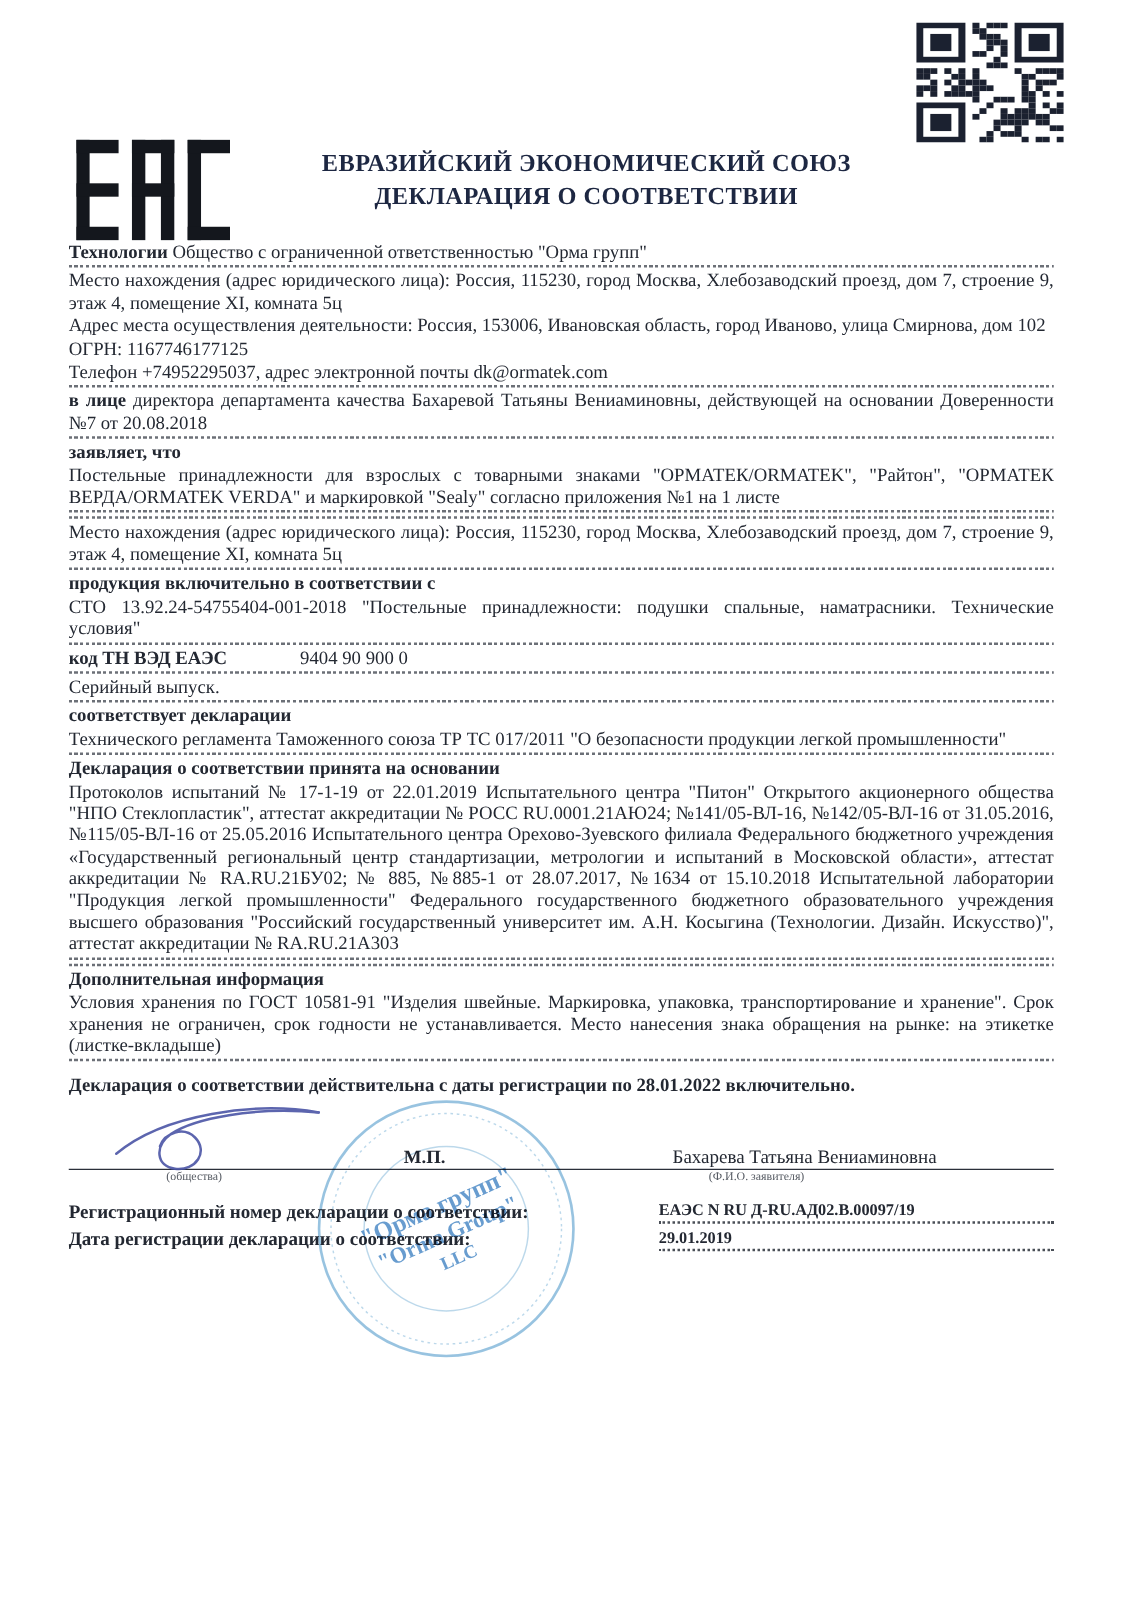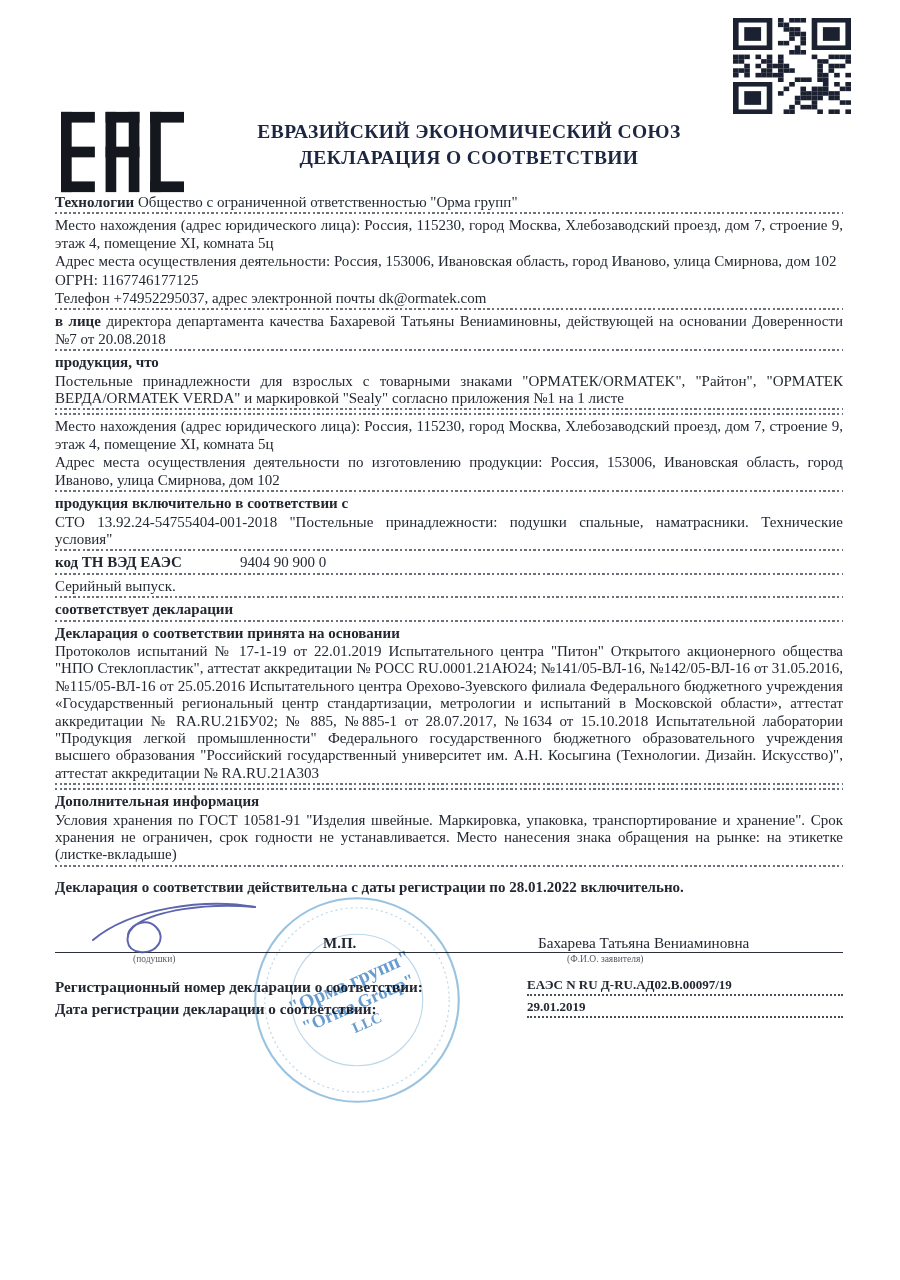--- a/index.html
+++ b/index.html
@@ -215,41 +215,41 @@
 
     <p class="row j">Место нахождения (адрес юридического лица): Россия, 115230, город Москва, Хлебозаводский проезд, дом 7, строение 9, этаж 4, помещение XI, комната 5ц</p>
     <p class="row j">Адрес места осуществления деятельности: Россия, 153006, Ивановская область, город Иваново, улица Смирнова, дом 102</p>
     <p class="row">ОГРН: 1167746177125</p>
     <p class="row">Телефон +74952295037, адрес электронной почты dk@ormatek.com</p>
     <div class="dot"></div>
 
     <p class="row j"><b>в лице</b> <span>директора департамента качества Бахаревой Татьяны Вениаминовны, действующей на основании Доверенности №7 от 20.08.2018</span></p>
     <div class="dot"></div>
 
-    <p class="row hd">продукция, что</p>
+    <p class="row hd">заявляет, что</p>
     <p class="row j">Постельные принадлежности для взрослых с товарными знаками "ОРМАТЕК/ORMATEK", "Райтон", "ОРМАТЕК ВЕРДА/ORMATEK VERDA" и маркировкой "Sealy" согласно приложения №1 на 1 листе</p>
     <div class="dot"></div>
 
     <div class="dot"></div>
 
     <p class="row j">Место нахождения (адрес юридического лица): Россия, 115230, город Москва, Хлебозаводский проезд, дом 7, строение 9, этаж 4, помещение XI, комната 5ц</p>
-    <p class="row j">Адрес места осуществления деятельности по изготовлению продукции: Россия, 153006, Ивановская область, город Иваново, улица Смирнова, дом 102</p>
     <div class="dot"></div>
 
     <p class="row hd">продукция включительно в соответствии с</p>
     <p class="row j">СТО 13.92.24-54755404-001-2018 "Постельные принадлежности: подушки спальные, наматрасники. Технические условия"</p>
     <div class="dot"></div>
 
     <p class="row"><b class="tncode-label">код ТН ВЭД ЕАЭС</b><span>9404 90 900 0</span></p>
     <div class="dot"></div>
 
     <p class="row">Серийный выпуск.</p>
     <div class="dot"></div>
 
     <p class="row hd">соответствует декларации</p>
+    <p class="row j">Технического регламента Таможенного союза ТР ТС 017/2011 "О безопасности продукции легкой промышленности"</p>
     <div class="dot"></div>
 
     <p class="row hd">Декларация о соответствии принята на основании</p>
     <p class="row basis">Протоколов испытаний № 17-1-19 от 22.01.2019 Испытательного центра "Питон" Открытого акционерного общества "НПО Стеклопластик", аттестат аккредитации № РОСС RU.0001.21АЮ24; №141/05-ВЛ-16, №142/05-ВЛ-16 от 31.05.2016, №115/05-ВЛ-16 от 25.05.2016 Испытательного центра Орехово-Зуевского филиала Федерального бюджетного учреждения «Государственный региональный центр стандартизации, метрологии и испытаний в Московской области», аттестат аккредитации № RA.RU.21БУ02; № 885, №885-1 от 28.07.2017, №1634 от 15.10.2018 Испытательной лаборатории "Продукция легкой промышленности" Федерального государственного бюджетного образовательного учреждения высшего образования "Российский государственный университет им. А.Н. Косыгина (Технологии. Дизайн. Искусство)", аттестат аккредитации № RA.RU.21А303</p>
     <div class="dot"></div>
 
     <div class="dot"></div>
 
     <p class="row hd">Дополнительная информация</p>
     <p class="row j">Условия хранения по ГОСТ 10581-91 "Изделия швейные. Маркировка, упаковка, транспортирование и хранение". Срок хранения не ограничен, срок годности не устанавливается. Место нанесения знака обращения на рынке: на этикетке (листке-вкладыше)</p>
@@ -264,21 +264,21 @@
             <g fill="none" stroke="#4b55a6" stroke-width="2" stroke-linecap="round" opacity="0.9">
               <path d="M10 42 C 48 10, 122 0, 172 9"></path>
               <path d="M172 9 C 120 4, 72 14, 54 26 C 40 36, 42 52, 57 54 C 74 56, 84 40, 73 29 C 64 20, 49 25, 45 36"></path>
             </g>
           </svg>
         </div>
         <div class="sig-mp">М.П.</div>
         <div class="sig-fio">Бахарева Татьяна Вениаминовна</div>
       </div>
       <div class="cap-row">
-        <span class="cap1">(подушки)</span>
+        <span class="cap1">(общества)</span>
         <span class="cap2">(Ф.И.О. заявителя)</span>
       </div>
 
       <div class="reg-row">
         <span class="reg-l">Регистрационный номер декларации о соответствии:</span>
         <span class="reg-v">ЕАЭС N RU Д-RU.АД02.В.00097/19</span>
       </div>
       <div class="reg-row">
         <span class="reg-l">Дата регистрации декларации о соответствии:</span>
         <span class="reg-v">29.01.2019</span>

